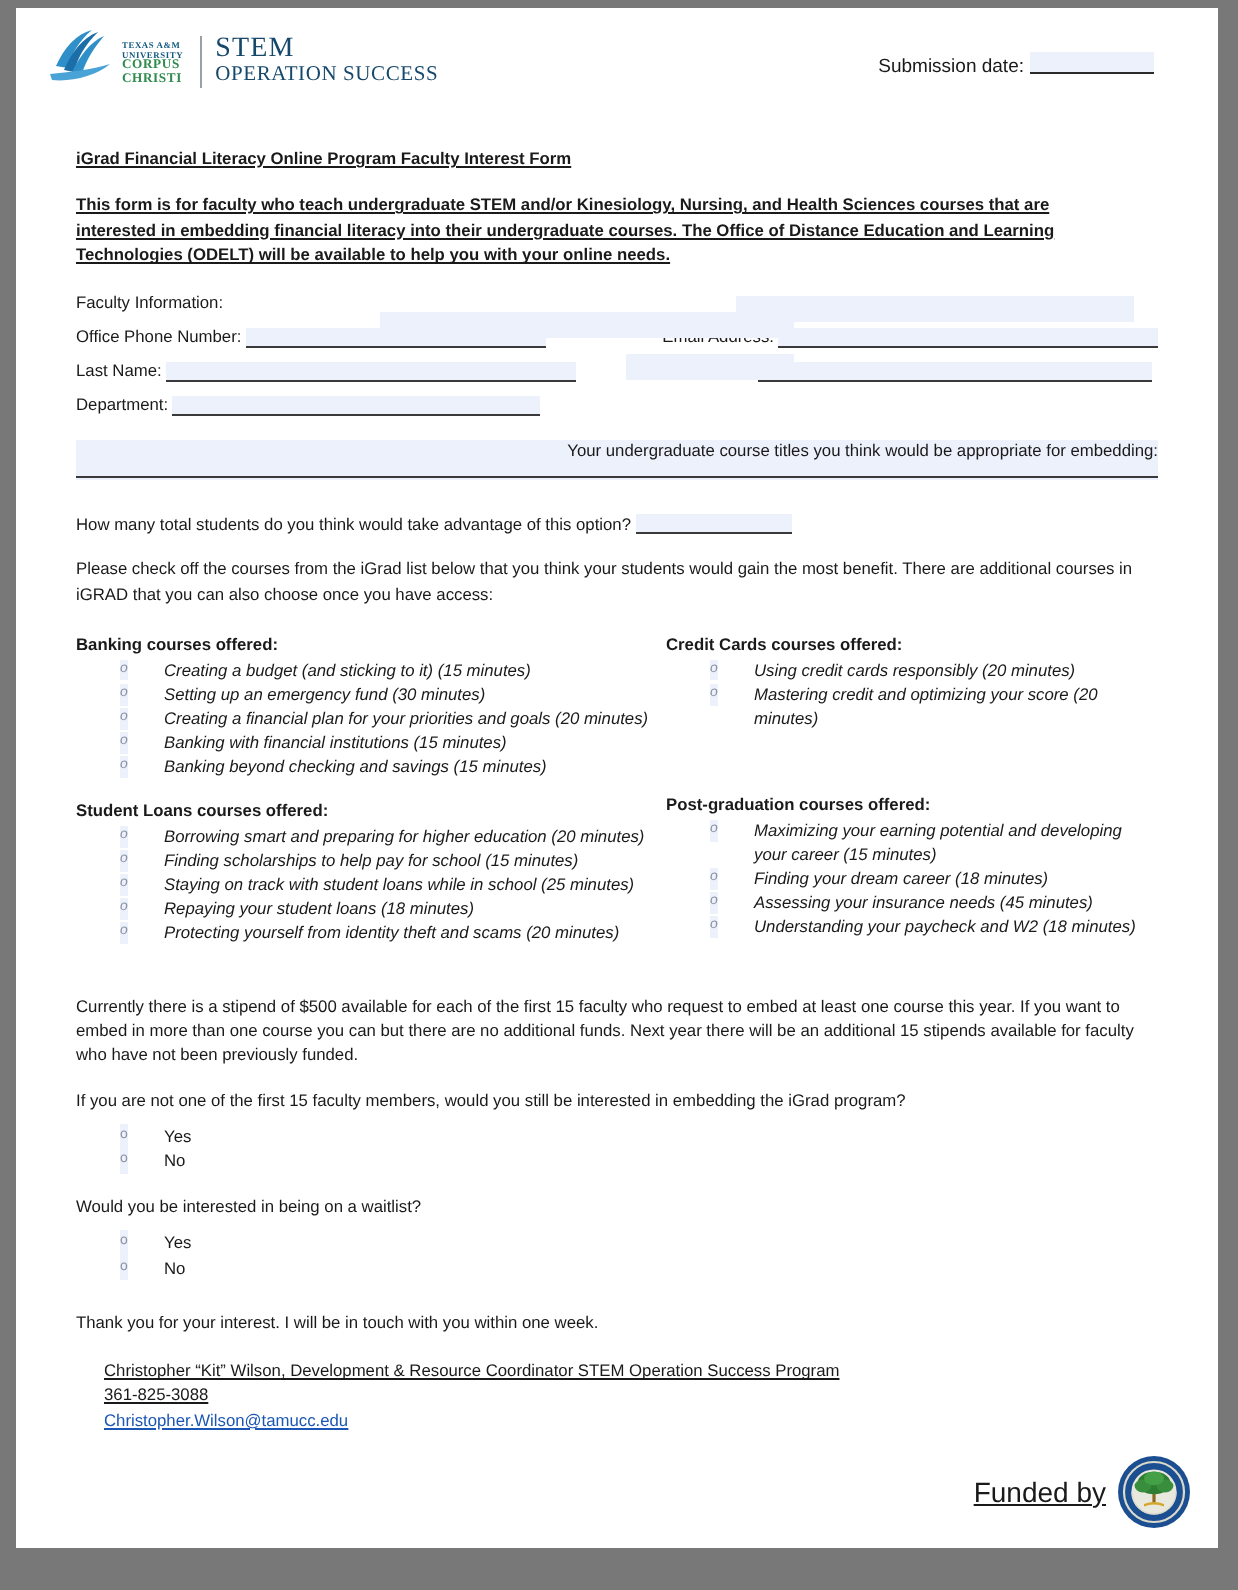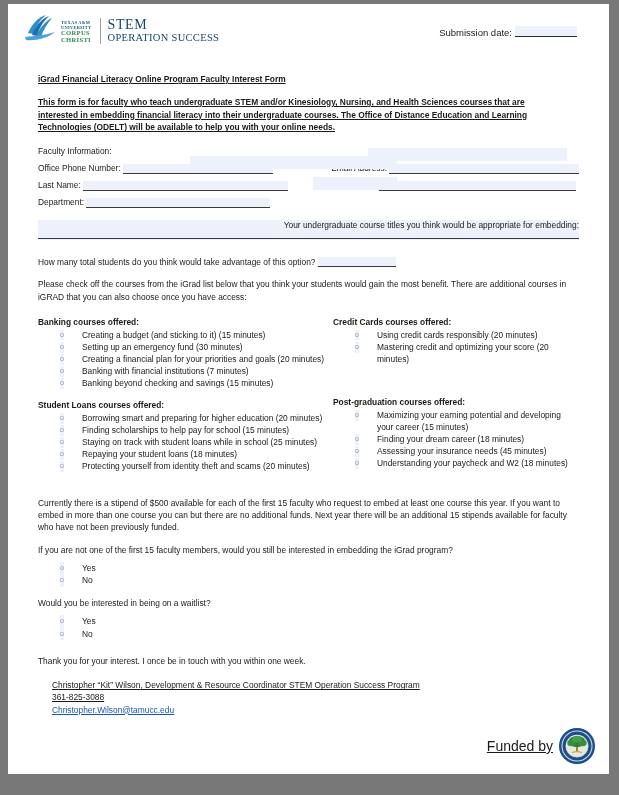--- a/index.html
+++ b/index.html
@@ -178,20 +178,21 @@
     margin: 0;
     padding: 0 0 0 22px;
   }
   ul.items li {
     position: relative;
     font-size: 8.4px;
     line-height: 1.38;
     padding-left: 22px;
     margin-bottom: .5px;
     max-width: 248px;
+    font-style: italic;
   }
   ul.items li .bullet {
     position: absolute;
     left: 0;
     top: 0;
     font-size: 7px;
     color: #8a93a5;
     background: #edf1fb;
     line-height: 1.5;
   }
@@ -341,21 +342,21 @@
 
     <div class="courses">
       <div class="ccol-left">
 
         <div class="grp">
           <div class="grp-title">Banking courses offered:</div>
           <ul class="items">
             <li><span class="bullet">o</span><span>Creating a budget (and sticking to it) (15 minutes)</span></li>
             <li><span class="bullet">o</span><span>Setting up an emergency fund (30 minutes)</span></li>
             <li><span class="bullet">o</span><span>Creating a financial plan for your priorities and goals (20 minutes)</span></li>
-            <li><span class="bullet">o</span><span>Banking with financial institutions (7 minutes)</span></li>
+            <li><span class="bullet">o</span><span>Banking with financial institutions (15 minutes)</span></li>
             <li><span class="bullet">o</span><span>Banking beyond checking and savings (15 minutes)</span></li>
           </ul>
         </div>
 
         <div class="grp">
           <div class="grp-title">Student Loans courses offered:</div>
           <ul class="items">
             <li><span class="bullet">o</span><span>Borrowing smart and preparing for higher education (20 minutes)</span></li>
             <li><span class="bullet">o</span><span>Finding scholarships to help pay for school (15 minutes)</span></li>
             <li><span class="bullet">o</span><span>Staying on track with student loans while in school (25 minutes)</span></li>
@@ -400,21 +401,21 @@
     </div>
 
     <div class="qblock">
       <div>Would you be interested in being on a waitlist?</div>
       <ul class="yn">
         <li><span class="bullet">o</span><span>Yes</span></li>
         <li><span class="bullet">o</span><span>No</span></li>
       </ul>
     </div>
 
-    <div class="thanks">Thank you for your interest. I once be in touch with you within one week.</div>
+    <div class="thanks">Thank you for your interest. I will be in touch with you within one week.</div>
 
     <div class="sig">
       <div><span class="nm">Christopher “Kit” Wilson</span><span>, Development &amp; Resource Coordinator STEM Operation Success Program</span></div>
       <div>361-825-3088</div>
       <div><a class="email" href="#">Christopher.Wilson@tamucc.edu</a></div>
     </div>
 
   </div>
 
   <div class="footer">

